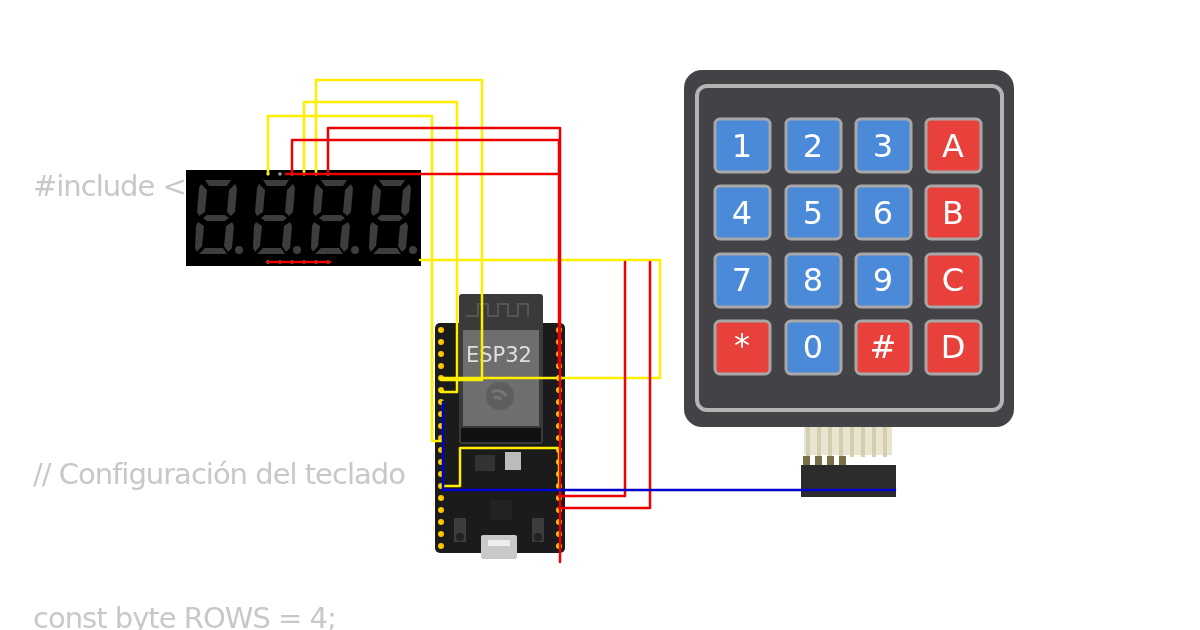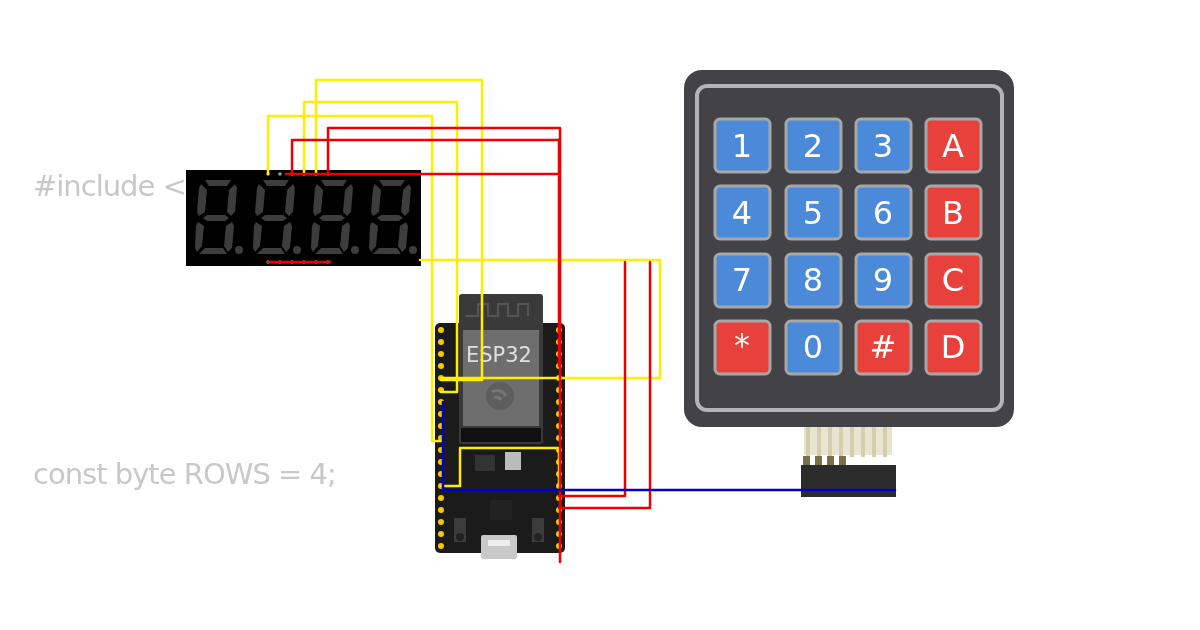--- a/index.html
+++ b/index.html
@@ -12,20 +12,21 @@
   svg.overlay { position: absolute; left: 0; top: 0; }
   .klabel { font-family: "DejaVu Sans", sans-serif; font-size: 32px; fill: #ffffff; text-anchor: middle; dominant-baseline: central; }
   .esp-label { font-family: "DejaVu Sans", sans-serif; font-size: 21px; fill: #e0e0e0; }
 </style>
 </head>
 <body>
 
 <div class="code">
   <div>#include &lt;Keypad.h&gt;</div>
   <div></div>
+  <div>// Configuración del teclado</div>
   <div>const byte ROWS = 4;</div>
   
   
   
   
   
   
   
   
 </div>

